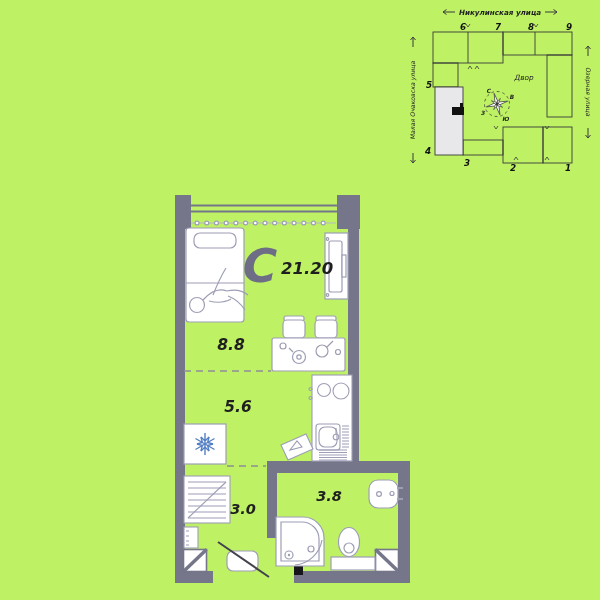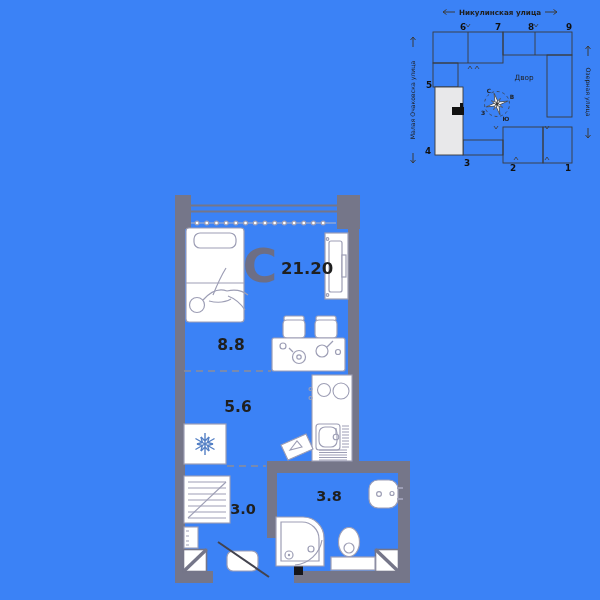--- a/index.html
+++ b/index.html
@@ -1,17 +1,17 @@
 <!DOCTYPE html>
 <html><head>
 <meta charset="utf-8">
 <style>
   html,body{margin:0;padding:0;background:#ffffff;}
-  #page{position:relative;width:600px;height:600px;background:#3b82f6;overflow:hidden;
-        font-family:"DejaVu Sans", sans-serif;}
+  #page{position:relative;width:600px;height:600px;background:#bef264;overflow:hidden;
+        font-family:"DejaVu Sans", sans-serif;font-style:italic;}
   svg text{font-family:"DejaVu Sans", sans-serif;}
   .abs{position:absolute;}
 </style>
 </head>
 <body>
 
 <div id="page">
 
   <svg class="abs" style="left:398px;top:0px" width="202" height="182" viewBox="398 0 202 182">
 

